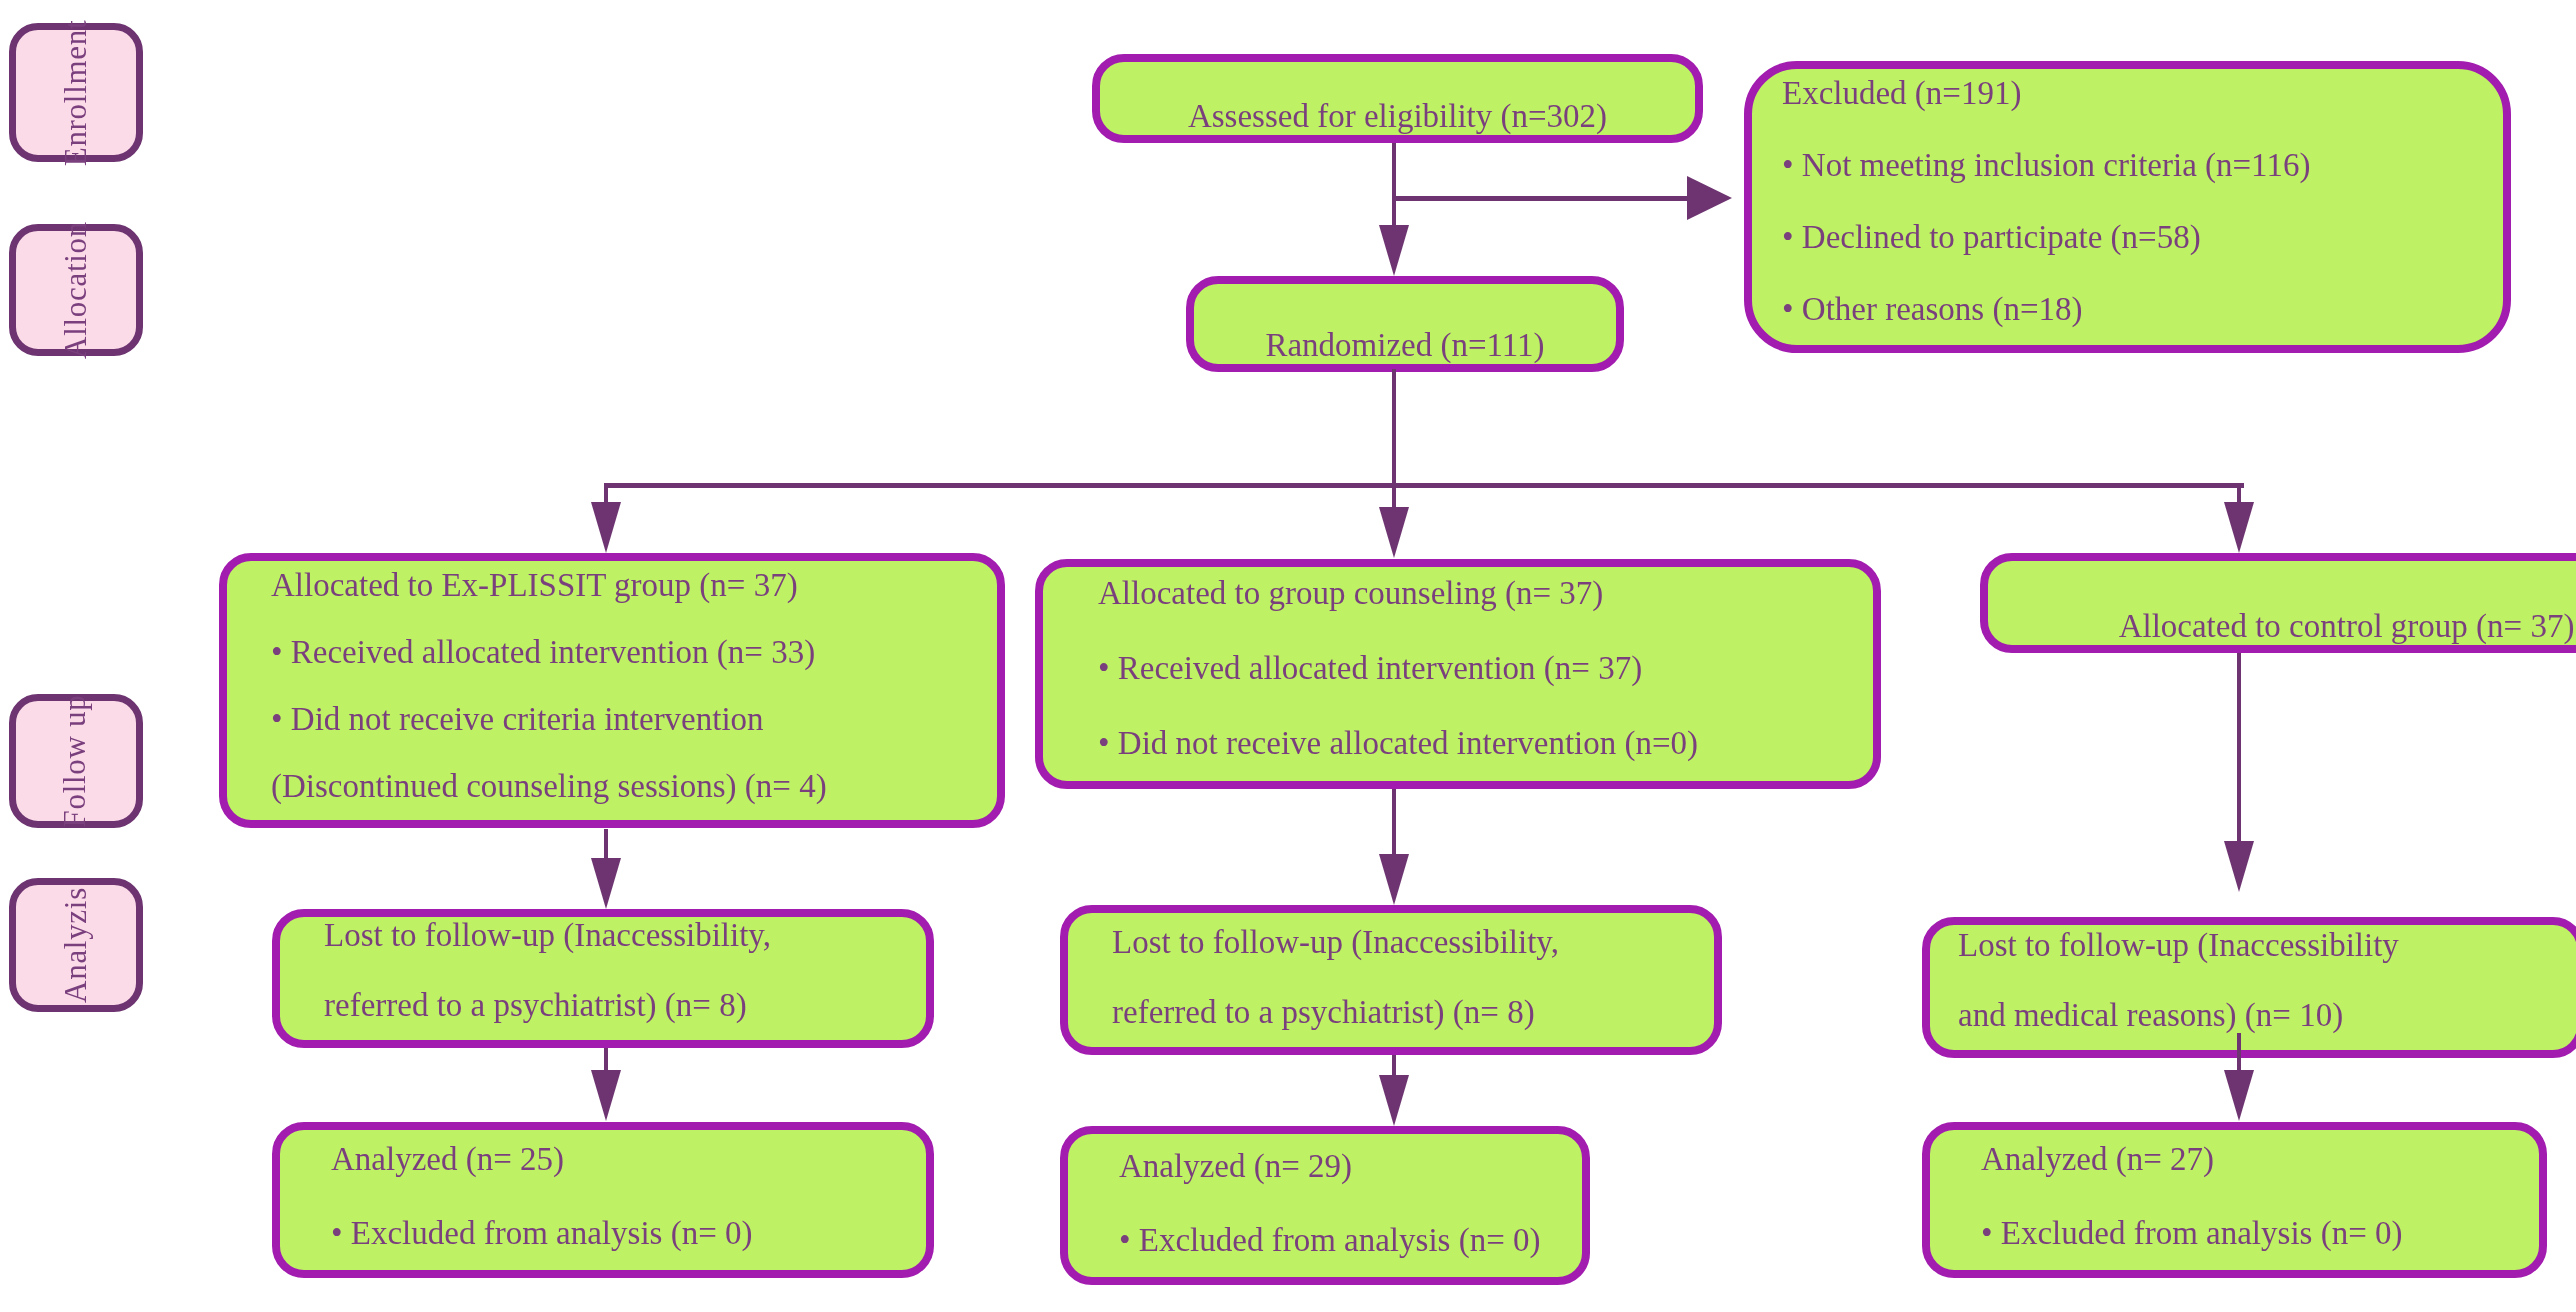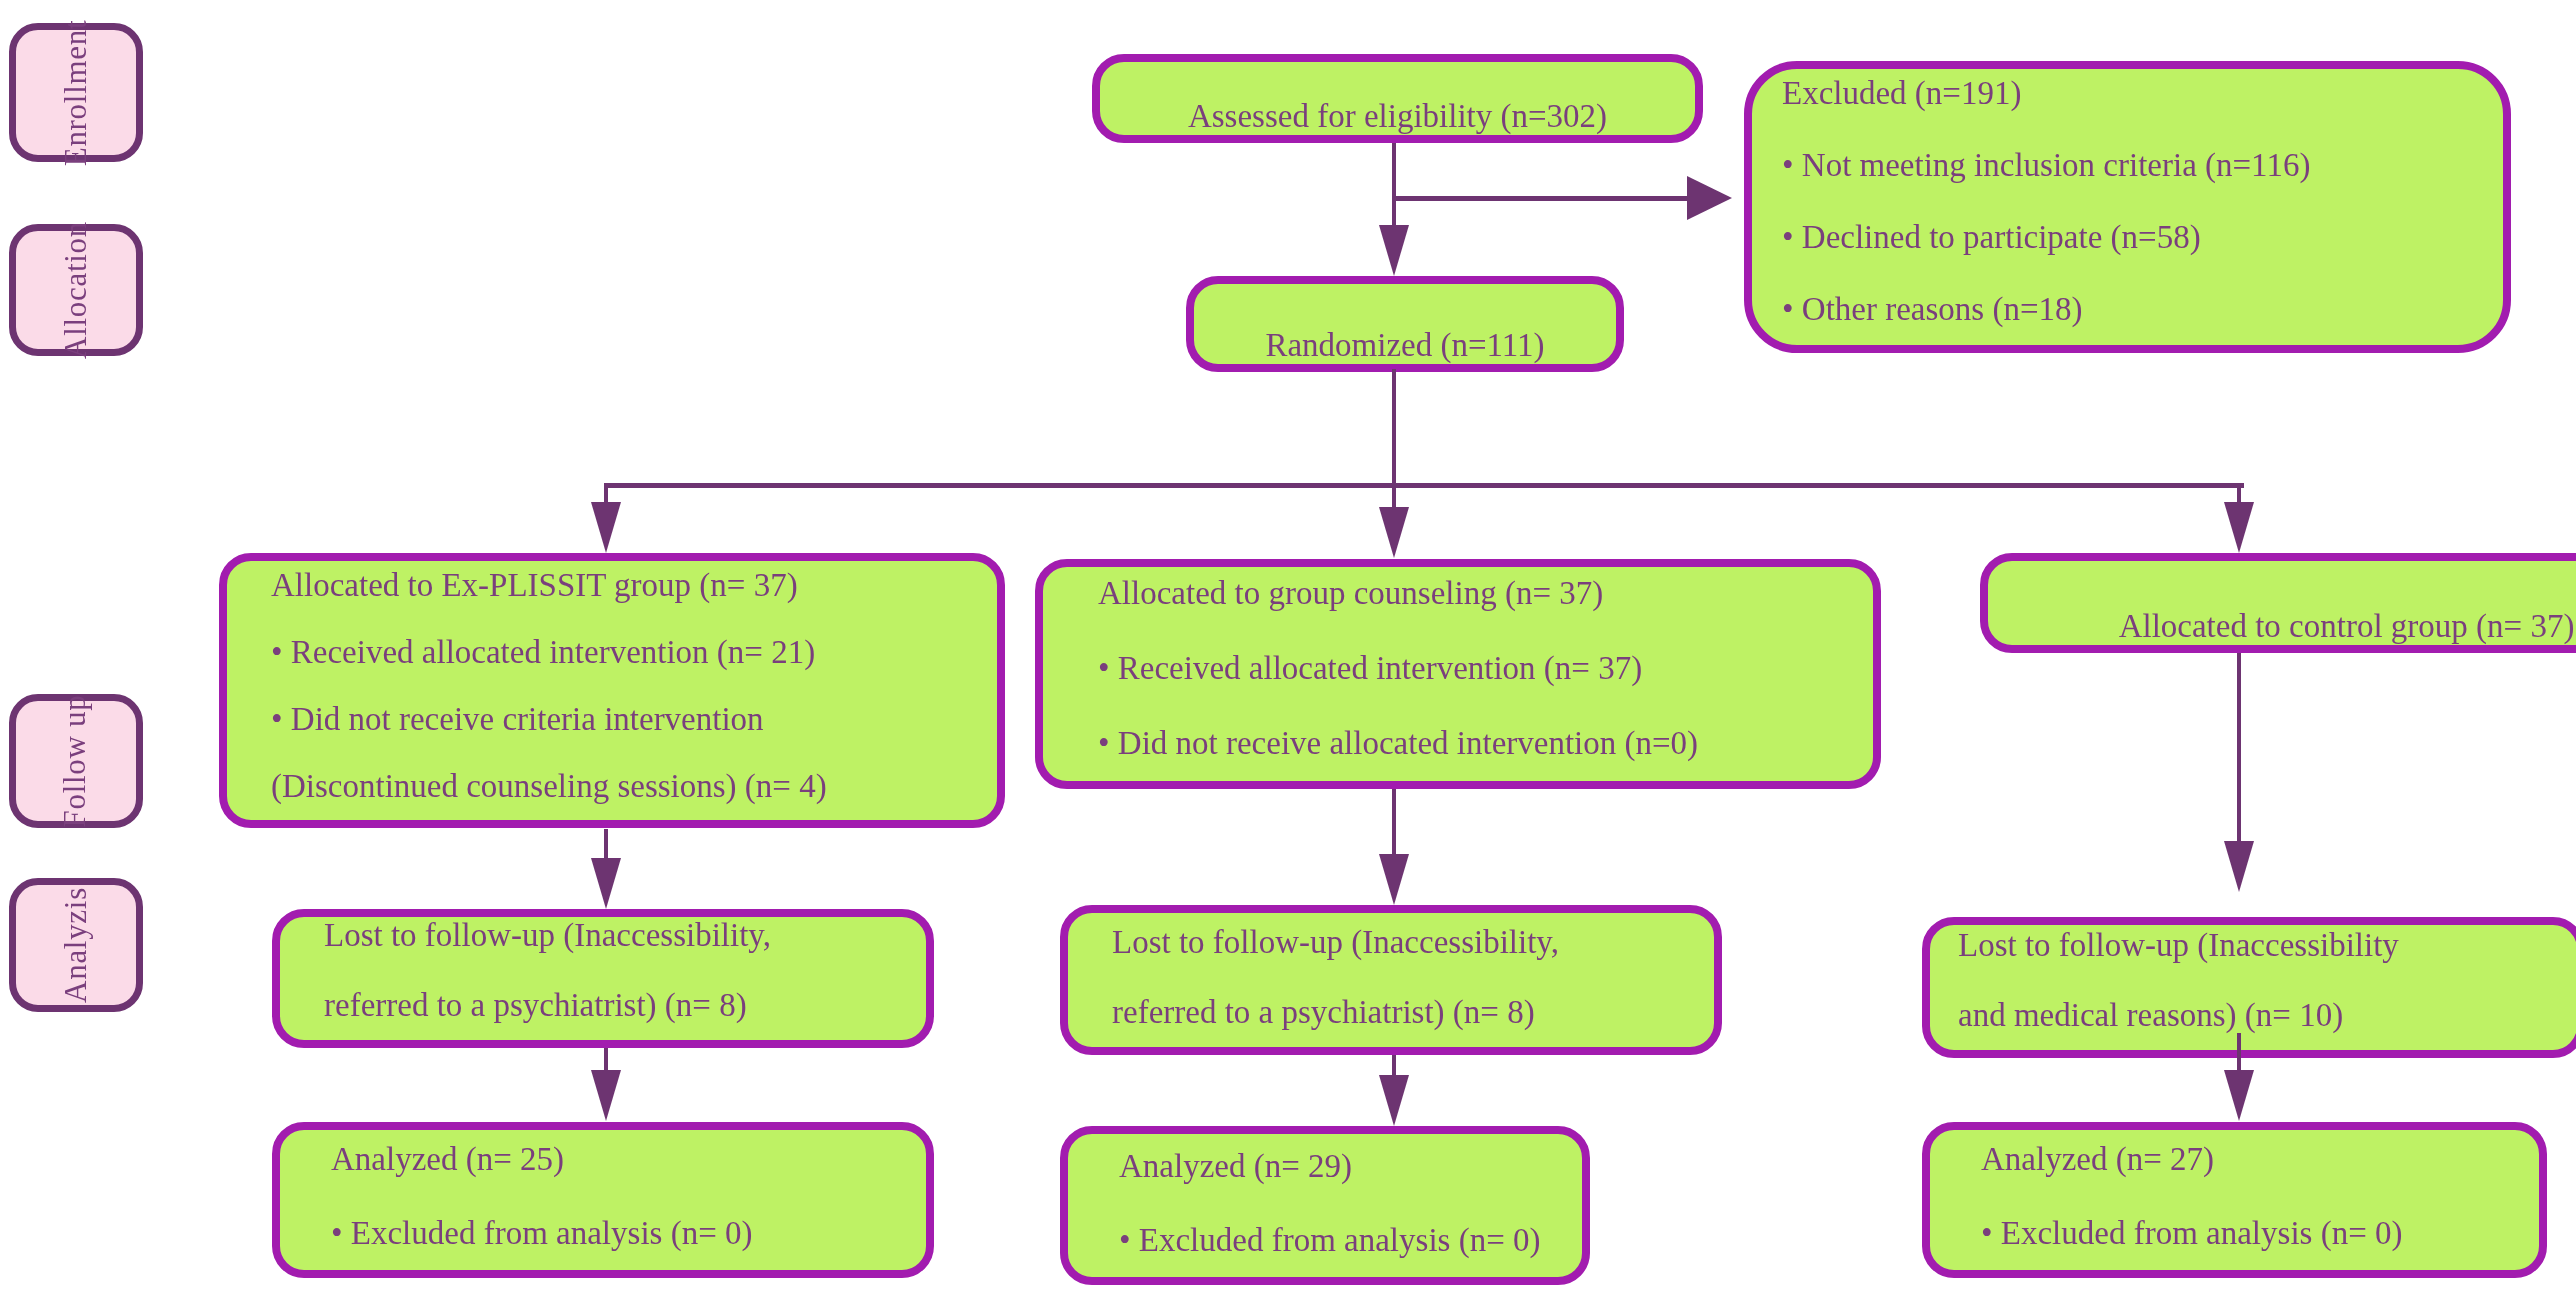--- a/index.html
+++ b/index.html
@@ -72,21 +72,21 @@
     <div class="tline">• Declined to participate (n=58)</div>
     <div class="tline">• Other reasons (n=18)</div>
   </div>
 
   <div class="box center" style="left:1186px;top:276px;width:438px;height:96px">
     <div class="tline" style="line-height:37px">Randomized (n=111)</div>
   </div>
 
   <div class="box alloc1-box" style="left:219px;top:553px;width:786px;height:275px;padding-left:44px">
     <div class="tline">Allocated to Ex-PLISSIT group (n= 37)</div>
-    <div class="tline">• Received allocated intervention (n= 21)</div>
+    <div class="tline">• Received allocated intervention (n= 33)</div>
     <div class="tline">• Did not receive criteria intervention</div>
     <div class="tline">(Discontinued counseling sessions) (n= 4)</div>
   </div>
 
   <div class="box alloc2-box" style="left:1035px;top:559px;width:846px;height:230px;padding-left:55px">
     <div class="tline">Allocated to group counseling (n= 37)</div>
     <div class="tline">• Received allocated intervention (n= 37)</div>
     <div class="tline">• Did not receive allocated intervention (n=0)</div>
   </div>
 

